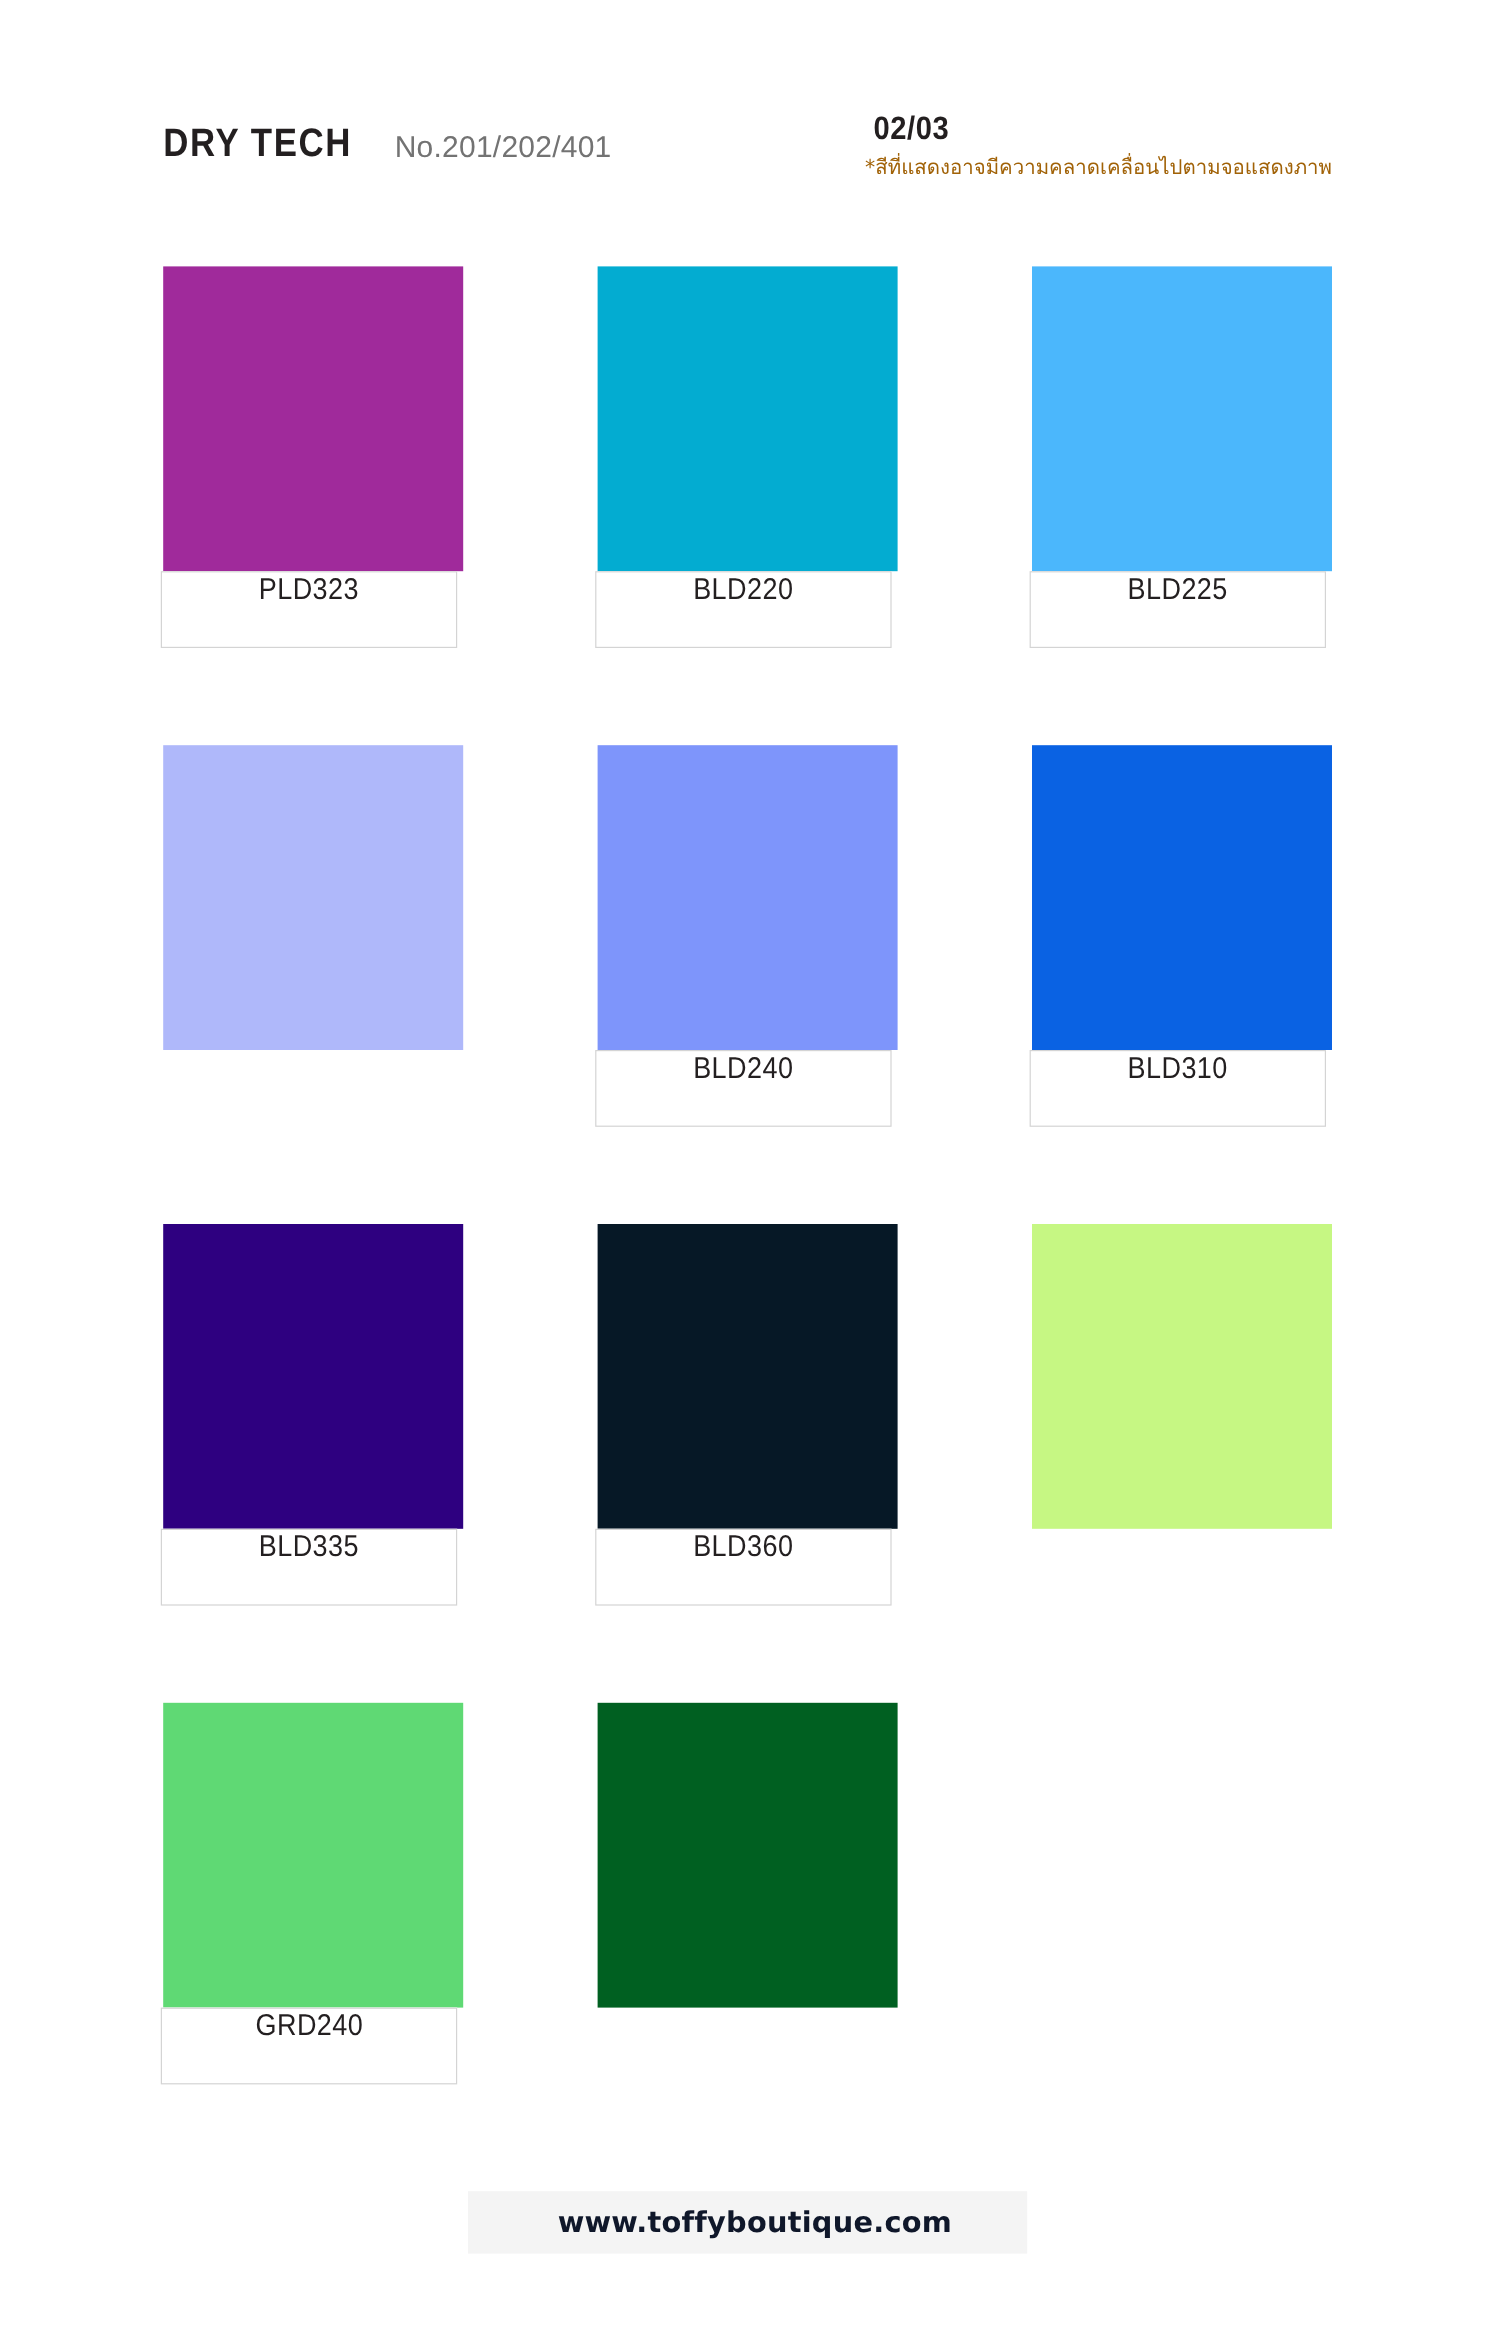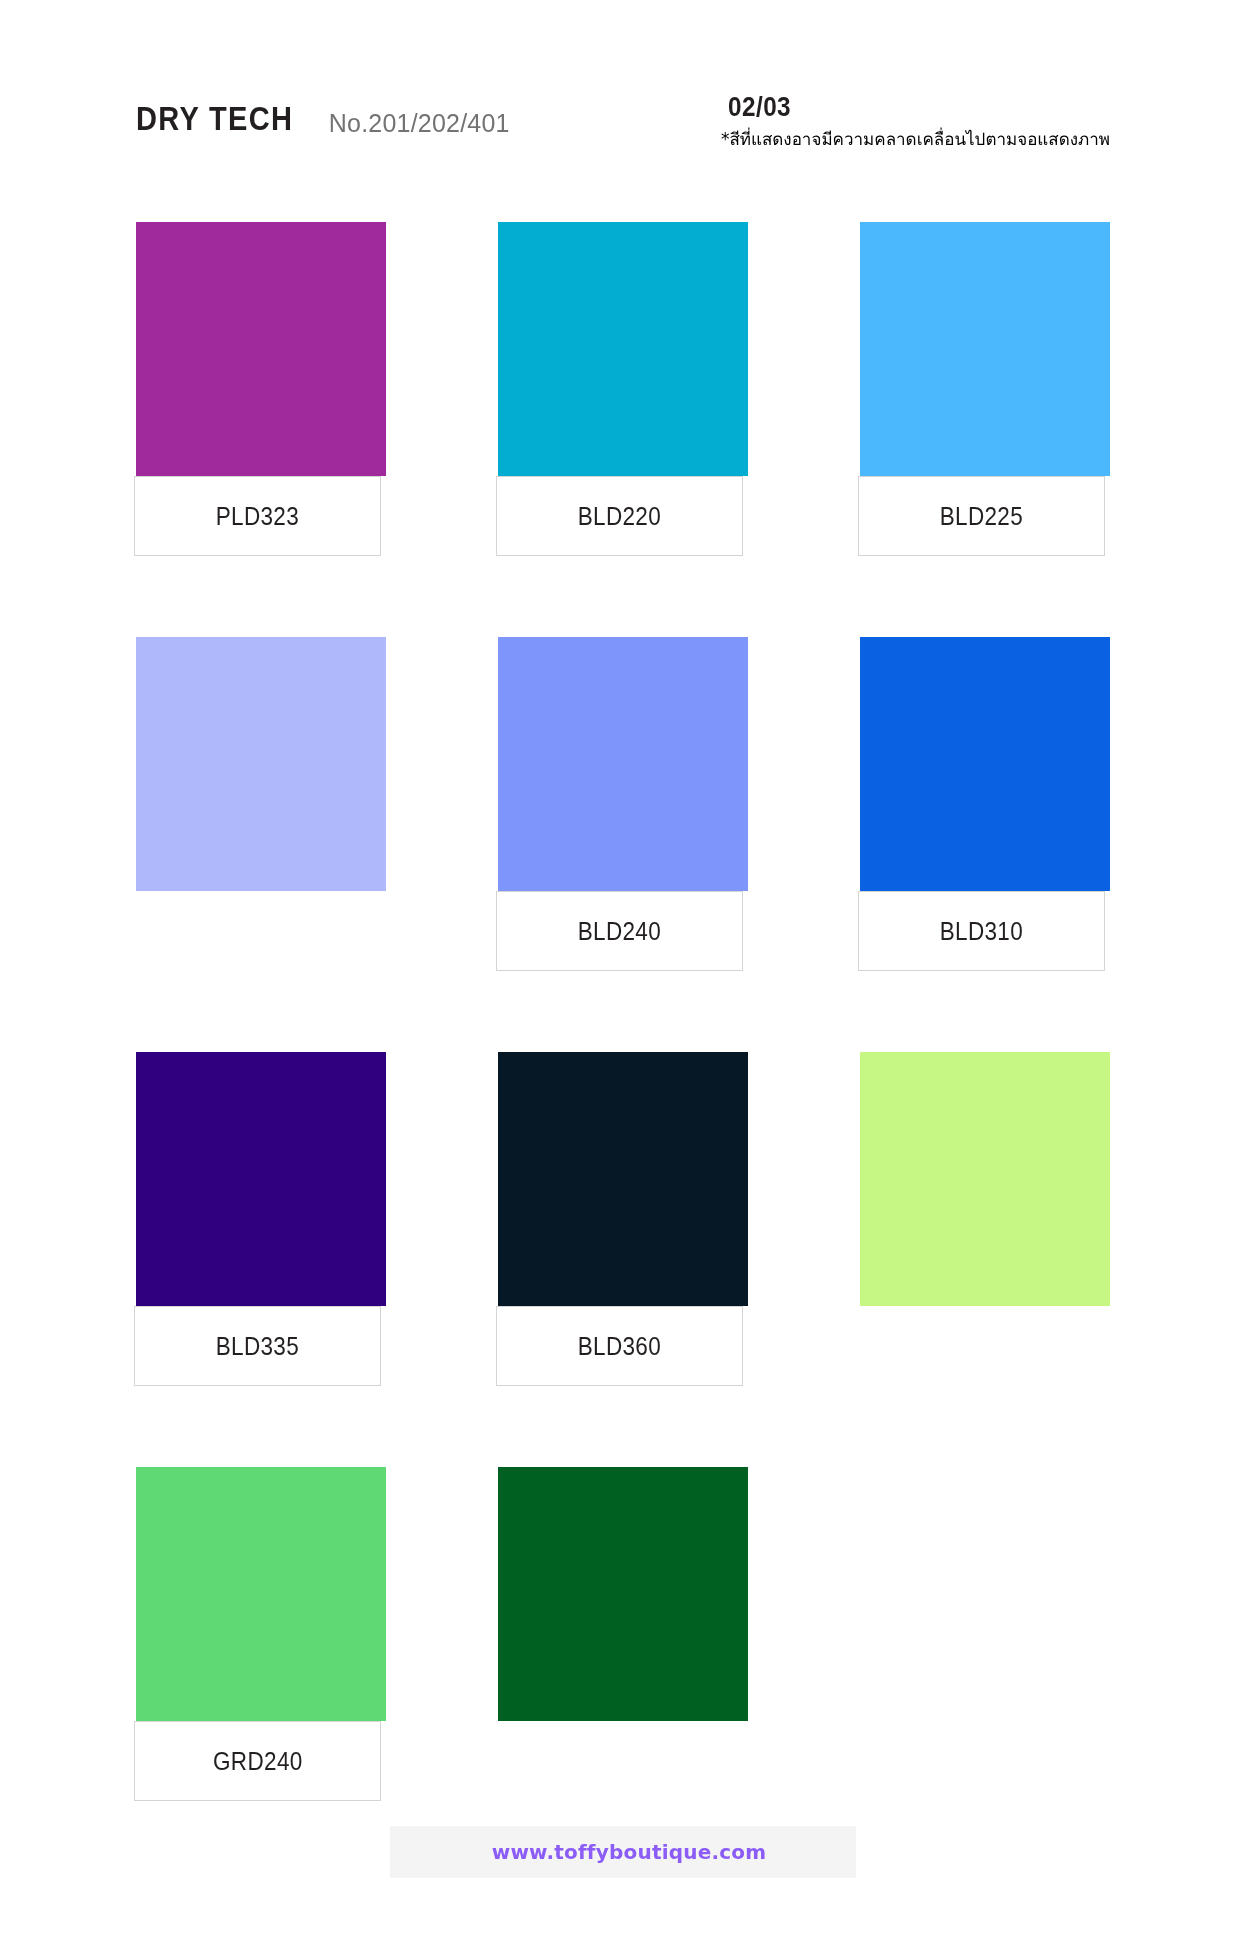--- a/index.html
+++ b/index.html
@@ -69,21 +69,21 @@
     color: #231f20;
     letter-spacing: 0.5px;
     transform: scaleX(0.9);
     transform-origin: right bottom;
     display: inline-block;
   }
   .disclaimer {
     margin-top: 2px;
     font-family: "DejaVu Sans", "Liberation Sans", sans-serif;
     font-size: 17px;
-    color: #000000;
+    color: #a16207;
     letter-spacing: 0px;
     white-space: nowrap;
   }
 
   
   .swatch-grid {
     position: absolute;
     left: 136px;
     top: 222px;
     width: 974px;
@@ -99,26 +99,25 @@
   }
   .swatch-color {
     width: 250px;
     height: 254px;
     display: block;
   }
   .swatch-label-box {
     position: relative;
     margin-left: -2px;
     width: 247px;
-    height: 80px;
+    height: 64px;
     background: #ffffff;
     border: 1px solid #d4d4d4;
     box-sizing: border-box;
     display: flex;
-    align-items: center;
     justify-content: center;
   }
   .swatch-label {
     font-family: "Liberation Sans Narrow", "Liberation Sans", sans-serif;
     font-size: 25px;
     color: #231f20;
     letter-spacing: 0.4px;
     transform: scaleX(0.9);
     transform-origin: center;
   }
@@ -131,23 +130,23 @@
     top: 1826px;
     width: 466px;
     height: 52px;
     background: #f4f4f4;
     display: flex;
     align-items: center;
     justify-content: center;
   }
   .footer-url {
     font-family: "DejaVu Sans", "Liberation Sans", sans-serif;
-    font-size: 20px;
+    font-size: 24px;
     font-weight: 700;
-    color: #8b5cf6;
+    color: #0f172a;
     letter-spacing: 0.2px;
     margin-left: 12px;
   }
 </style>
 </head>
 <body>
 
 <div class="page">
 
   <div class="header">

